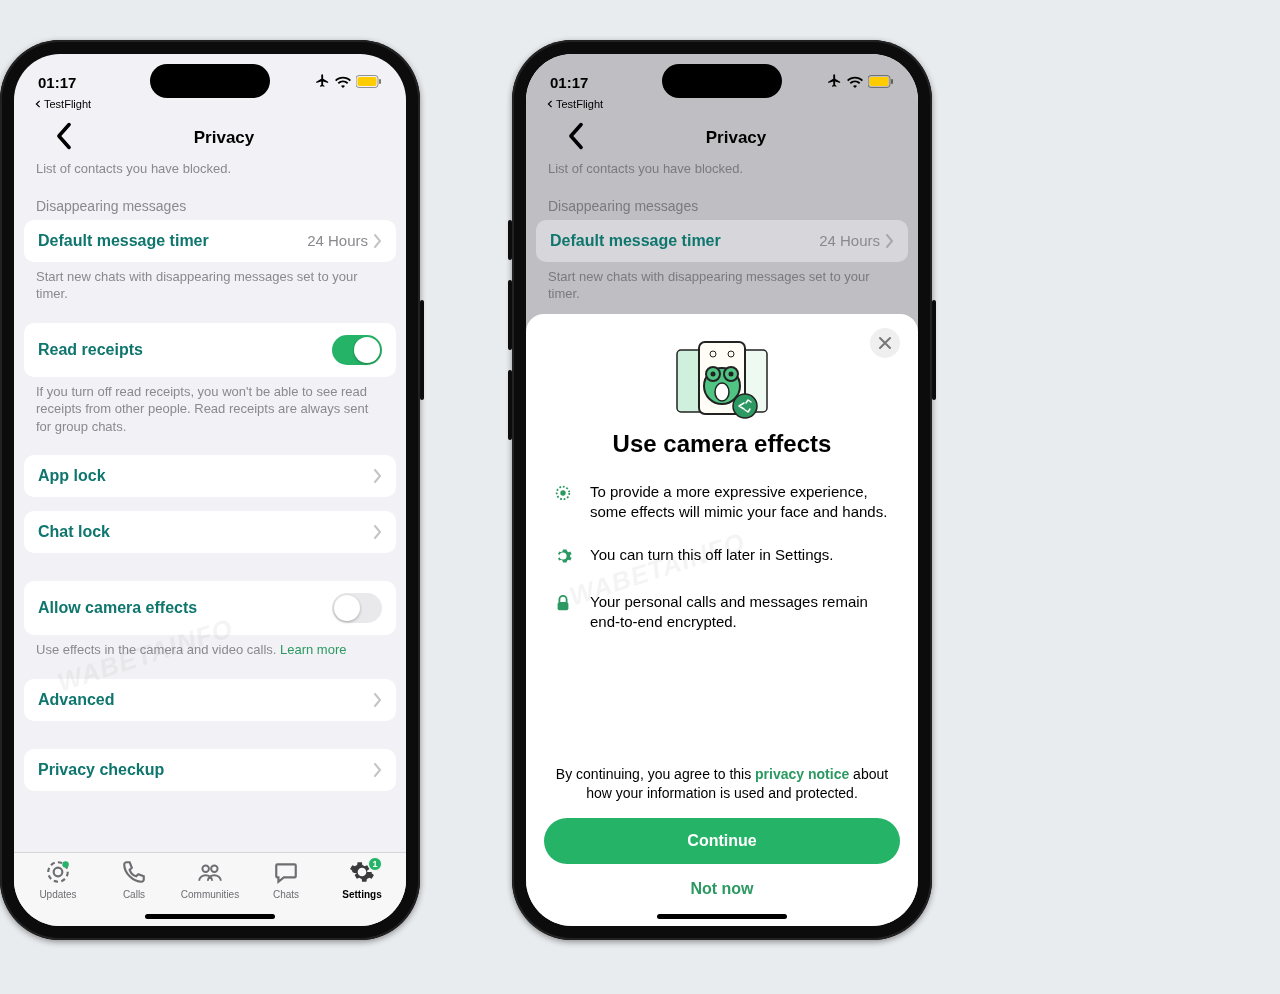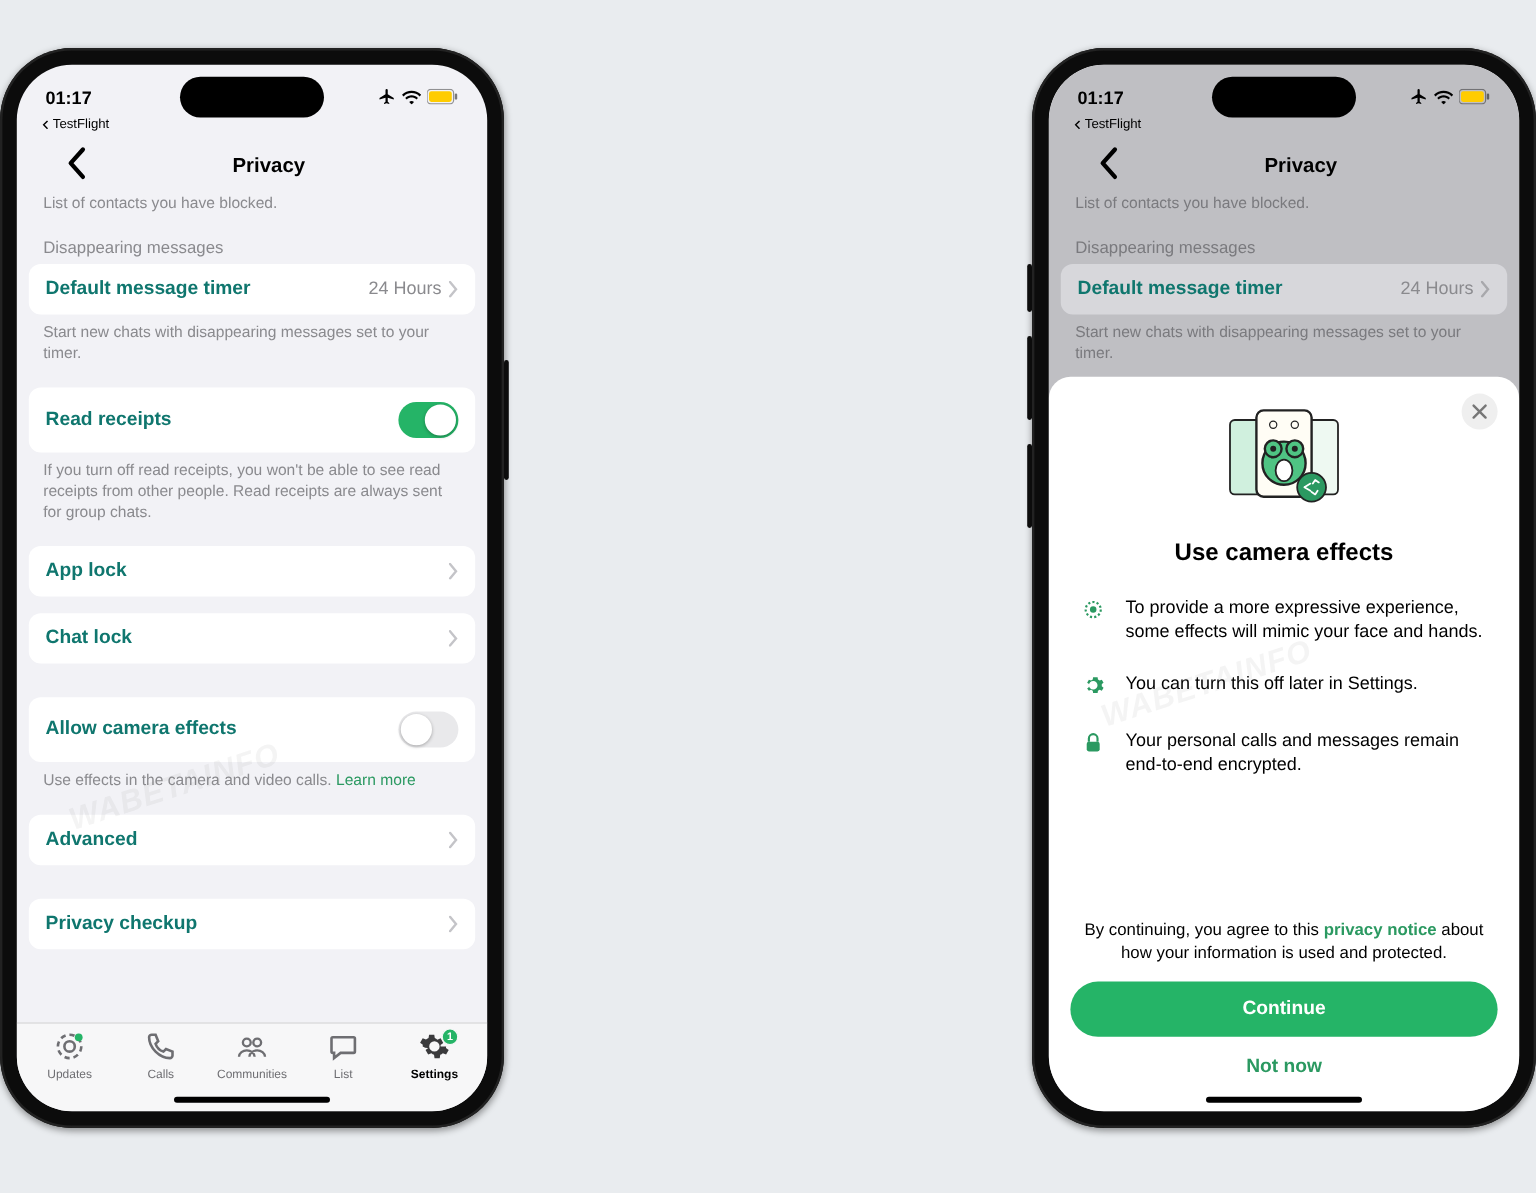--- a/index.html
+++ b/index.html
@@ -10,21 +10,21 @@
     --ios-grey-text:#8a8a8e;
     --ios-divider:#e0e0e0;
     --ios-black:#000;
     --wa-green:#25b467;
     --wa-dark-green:#128c5e;
     --link-green:#2b9961;
     --yellow:#ffcc00;
   }
   *{box-sizing:border-box;font-family:-apple-system,BlinkMacSystemFont,"Segoe UI",Helvetica,Arial,sans-serif;}
   body{margin:0;background:var(--bg);width:1280px;height:994px;position:relative;overflow:hidden;}
-  .stage{display:flex;justify-content:space-between;gap:68px;padding:40px 0;width:100%;}
+  .stage{display:flex;justify-content:flex-start;gap:92px;padding:40px 0;width:100%;}
 
   
   .phone{width:420px;height:900px;background:var(--phone-black);border-radius:60px;padding:14px;position:relative;box-shadow:0 2px 6px rgba(0,0,0,.4), inset 0 0 0 2px #222;flex-shrink:0;}
   .phone::before{content:"";position:absolute;left:-4px;top:180px;width:4px;height:40px;background:var(--phone-black);border-radius:3px;}
   .phone::after{content:"";position:absolute;left:-4px;top:240px;width:4px;height:70px;background:var(--phone-black);border-radius:3px;box-shadow:0 90px 0 var(--phone-black);}
   .phone .btn-right{position:absolute;right:-4px;top:260px;width:4px;height:100px;background:var(--phone-black);border-radius:3px;}
   .screen{width:100%;height:100%;background:var(--ios-bg);border-radius:46px;overflow:hidden;position:relative;}
   .dimmed .screen-content{background:#c9c9cd;}
   .dynamic-island{position:absolute;top:10px;left:50%;transform:translateX(-50%);width:120px;height:34px;background:#000;border-radius:20px;z-index:50;}
 
@@ -62,21 +62,21 @@
   .tabbar{position:absolute;bottom:0;left:0;right:0;height:74px;background:#f7f7f8;border-top:1px solid #d6d6d8;display:flex;justify-content:space-around;padding:6px 6px 18px;}
   .tab{display:flex;flex-direction:column;align-items:center;gap:2px;font-size:10px;color:#6e6e72;position:relative;width:60px;}
   .tab svg{width:26px;height:26px;}
   .tab .dot{position:absolute;top:-2px;right:10px;width:14px;height:14px;background:var(--wa-green);border-radius:50%;border:1.5px solid #f7f7f8;font-size:9px;color:#fff;display:flex;align-items:center;justify-content:center;font-weight:700;}
 
   .home-indicator{position:absolute;bottom:7px;left:50%;transform:translateX(-50%);width:130px;height:5px;background:#000;border-radius:3px;z-index:60;}
 
   
   .sheet{position:absolute;left:0;right:0;bottom:0;top:260px;background:#fff;border-radius:18px 18px 46px 46px;z-index:40;padding:20px 24px 90px;display:flex;flex-direction:column;}
   .sheet .close{position:absolute;right:18px;top:14px;width:30px;height:30px;border-radius:50%;background:#efefef;display:flex;align-items:center;justify-content:center;}
-  .sheet-title{text-align:center;font-size:20px;font-weight:700;margin:22px 0 24px;}
+  .sheet-title{text-align:center;font-size:24px;font-weight:700;margin:2px 0 24px;}
   .sheet-illustration{display:flex;justify-content:center;margin-top:4px;}
   .bullets{display:flex;flex-direction:column;gap:22px;padding:0 4px;}
   .bullet{display:flex;gap:18px;align-items:flex-start;font-size:15px;line-height:1.35;}
   .bullet .icon{width:18px;flex-shrink:0;margin-top:2px;}
   .sheet-footer{position:absolute;bottom:28px;left:18px;right:18px;text-align:center;}
   .legal{font-size:14px;line-height:1.4;margin-bottom:14px;}
   .btn-primary{background:var(--wa-green);color:#fff;border-radius:28px;height:46px;display:flex;align-items:center;justify-content:center;font-size:16px;font-weight:600;}
   .btn-secondary{color:var(--link-green);font-size:16px;font-weight:600;margin-top:16px;}
 
   .watermark{position:absolute;transform:rotate(-18deg);font-size:26px;font-weight:800;color:rgba(120,120,120,.08);letter-spacing:1px;pointer-events:none;font-style:italic;}
@@ -218,21 +218,21 @@
                   <circle cx="8" cy="9" r="3" fill="none" stroke="#6e6e72" stroke-width="1.8"></circle>
                   <circle cx="16" cy="9" r="3" fill="none" stroke="#6e6e72" stroke-width="1.8"></circle>
                   <path fill="none" stroke="#6e6e72" stroke-width="1.8" d="M2 20c0-3 3-5 6-5s6 2 6 5M10 20c0-3 3-5 6-5s6 2 6 5"></path>
                 </svg></span>
           <span>Communities</span>
         </div>
         <div class="tab">
           <span><svg viewBox="0 0 24 24">
                   <path fill="none" stroke="#6e6e72" stroke-width="2" d="M4 5h16a1 1 0 0 1 1 1v10a1 1 0 0 1-1 1H10l-5 4v-4H4a1 1 0 0 1-1-1V6a1 1 0 0 1 1-1z"></path>
                 </svg></span>
-          <span>List</span>
+          <span>Chats</span>
         </div>
         <div class="tab" style="color:#000;">
           <span><svg viewBox="0 0 24 24">
                   <path fill="#3a3a3c" d="M12 8a4 4 0 1 0 0 8 4 4 0 0 0 0-8zm9 4a7 7 0 0 1-.1 1.2l2.1 1.6-2 3.5-2.5-1a7 7 0 0 1-2 1.2l-.4 2.6h-4l-.4-2.6a7 7 0 0 1-2-1.2l-2.5 1-2-3.5 2.1-1.6A7 7 0 0 1 3 12a7 7 0 0 1 .1-1.2L1 9.2l2-3.5 2.5 1a7 7 0 0 1 2-1.2L7.9 3h4l.4 2.6a7 7 0 0 1 2 1.2l2.5-1 2 3.5-2.1 1.6c.1.4.1.8.1 1.1z"></path>
                 </svg></span>
           <span class="dot">1</span>
           <span style="font-weight:600;">Settings</span>
         </div>
       </div>
 

